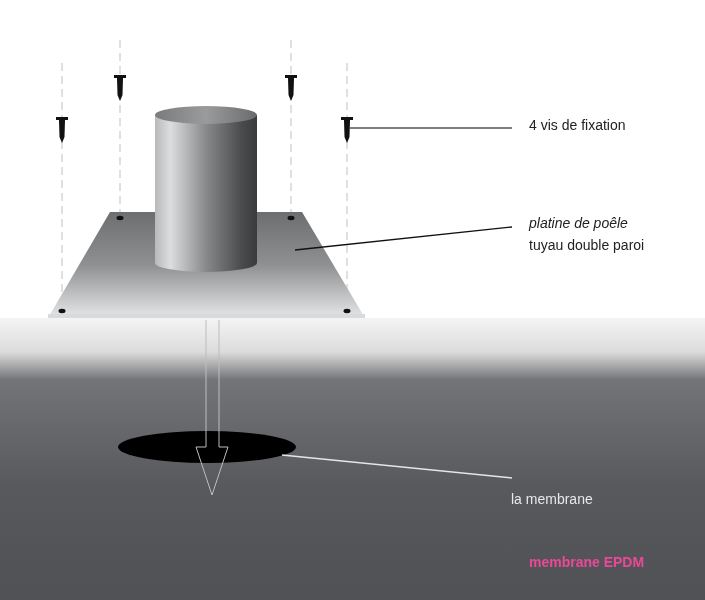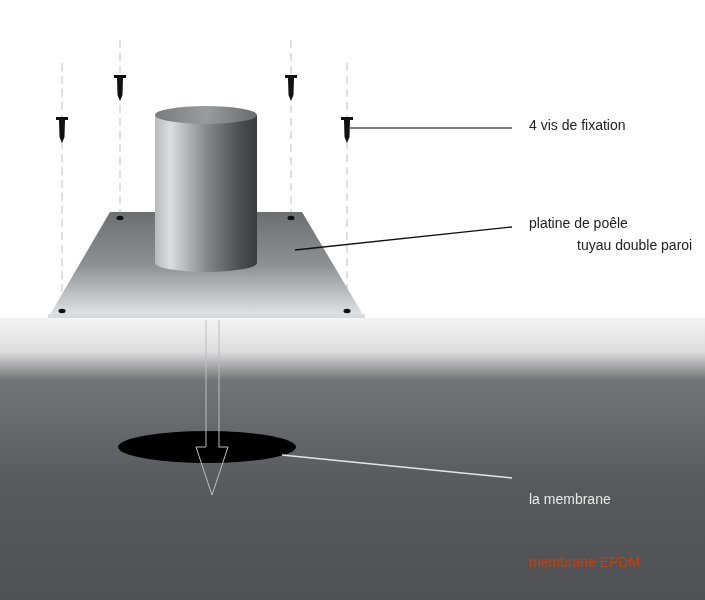--- a/index.html
+++ b/index.html
@@ -1,20 +1,20 @@
 <!DOCTYPE html>
 <html><head>
 <meta charset="utf-8">
 <style>
   html, body { margin:0; padding:0; }
   body { width:705px; height:600px; position:relative; overflow:hidden; background:#ffffff; font-family:"Liberation Sans", "DejaVu Sans", sans-serif; }
   #stage { position:absolute; left:0; top:0; width:705px; height:600px;text-align:right; }
   .label { position:absolute; font-size:14px; line-height:20px; color:#222; white-space:nowrap; }
   .label.light { color:#e8e8e8; }
-  .label.bold { font-weight:normal; color:#c2410c; }
+  .label.bold { font-weight:bold; color:#ec4899; }
 </style>
 </head>
 <body>
 
 <div id="stage">
   <svg width="705" height="600" viewBox="0 0 705 600" xmlns="http://www.w3.org/2000/svg" style="position:absolute;left:0;top:0;">
     <defs>
       <linearGradient id="membraneGrad" x1="0" y1="0" x2="0" y2="1">
         <stop offset="0" stop-color="#f4f4f4"></stop>
         <stop offset="0.12" stop-color="#dcdcdc"></stop>
@@ -88,17 +88,17 @@
     <g fill="none" stroke="#bdbdbd" stroke-width="1">
       <path d="M206,320 L206,447 L196,447 L212,495 L228,447 L219,447 L219,320"></path>
     </g>
 
     <line x1="350" y1="128" x2="512" y2="128" stroke="#555" stroke-width="1.5"></line>
     <line x1="295" y1="250" x2="512" y2="227" stroke="#111" stroke-width="1.3"></line>
     <line x1="282" y1="455" x2="512" y2="478" stroke="#e6e6e6" stroke-width="1.5"></line>
   </svg>
 
   <div class="label" style="left:529px; top:115px;">4 vis de fixation</div>
-  <div class="label" style="left:529px; top:213px;">platine de poêle</div>
-  <div class="label" style="left:529px; top:235px;margin-left:48px;">tuyau double paroi</div>
-  <div class="label light" style="left:529px; top:489px;">la membrane</div>
+  <div class="label" style="left:529px; top:213px;font-style:italic;">platine de poêle</div>
+  <div class="label" style="left:529px; top:235px;">tuyau double paroi</div>
+  <div class="label light" style="left:511px; top:489px;">la membrane</div>
   <div class="label bold" style="left:529px; top:552px;">membrane EPDM</div>
 </div>
 
 </body></html>

